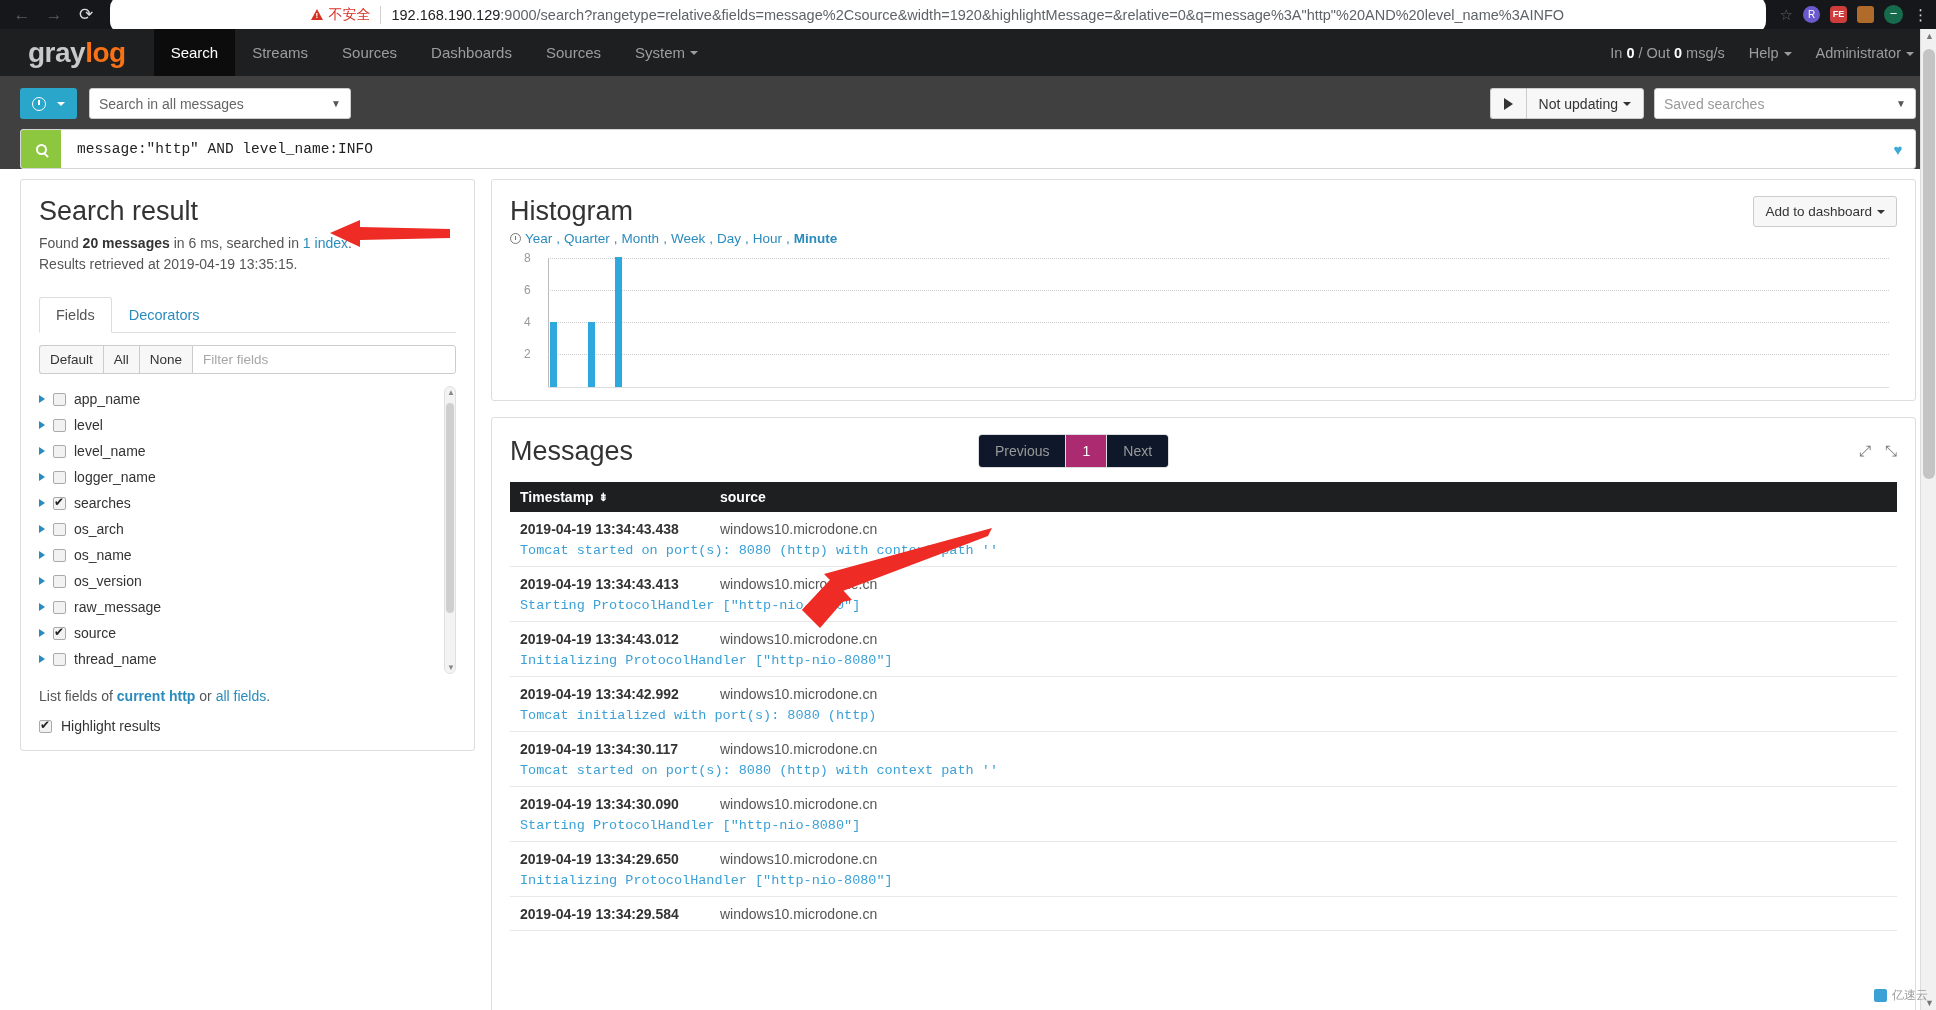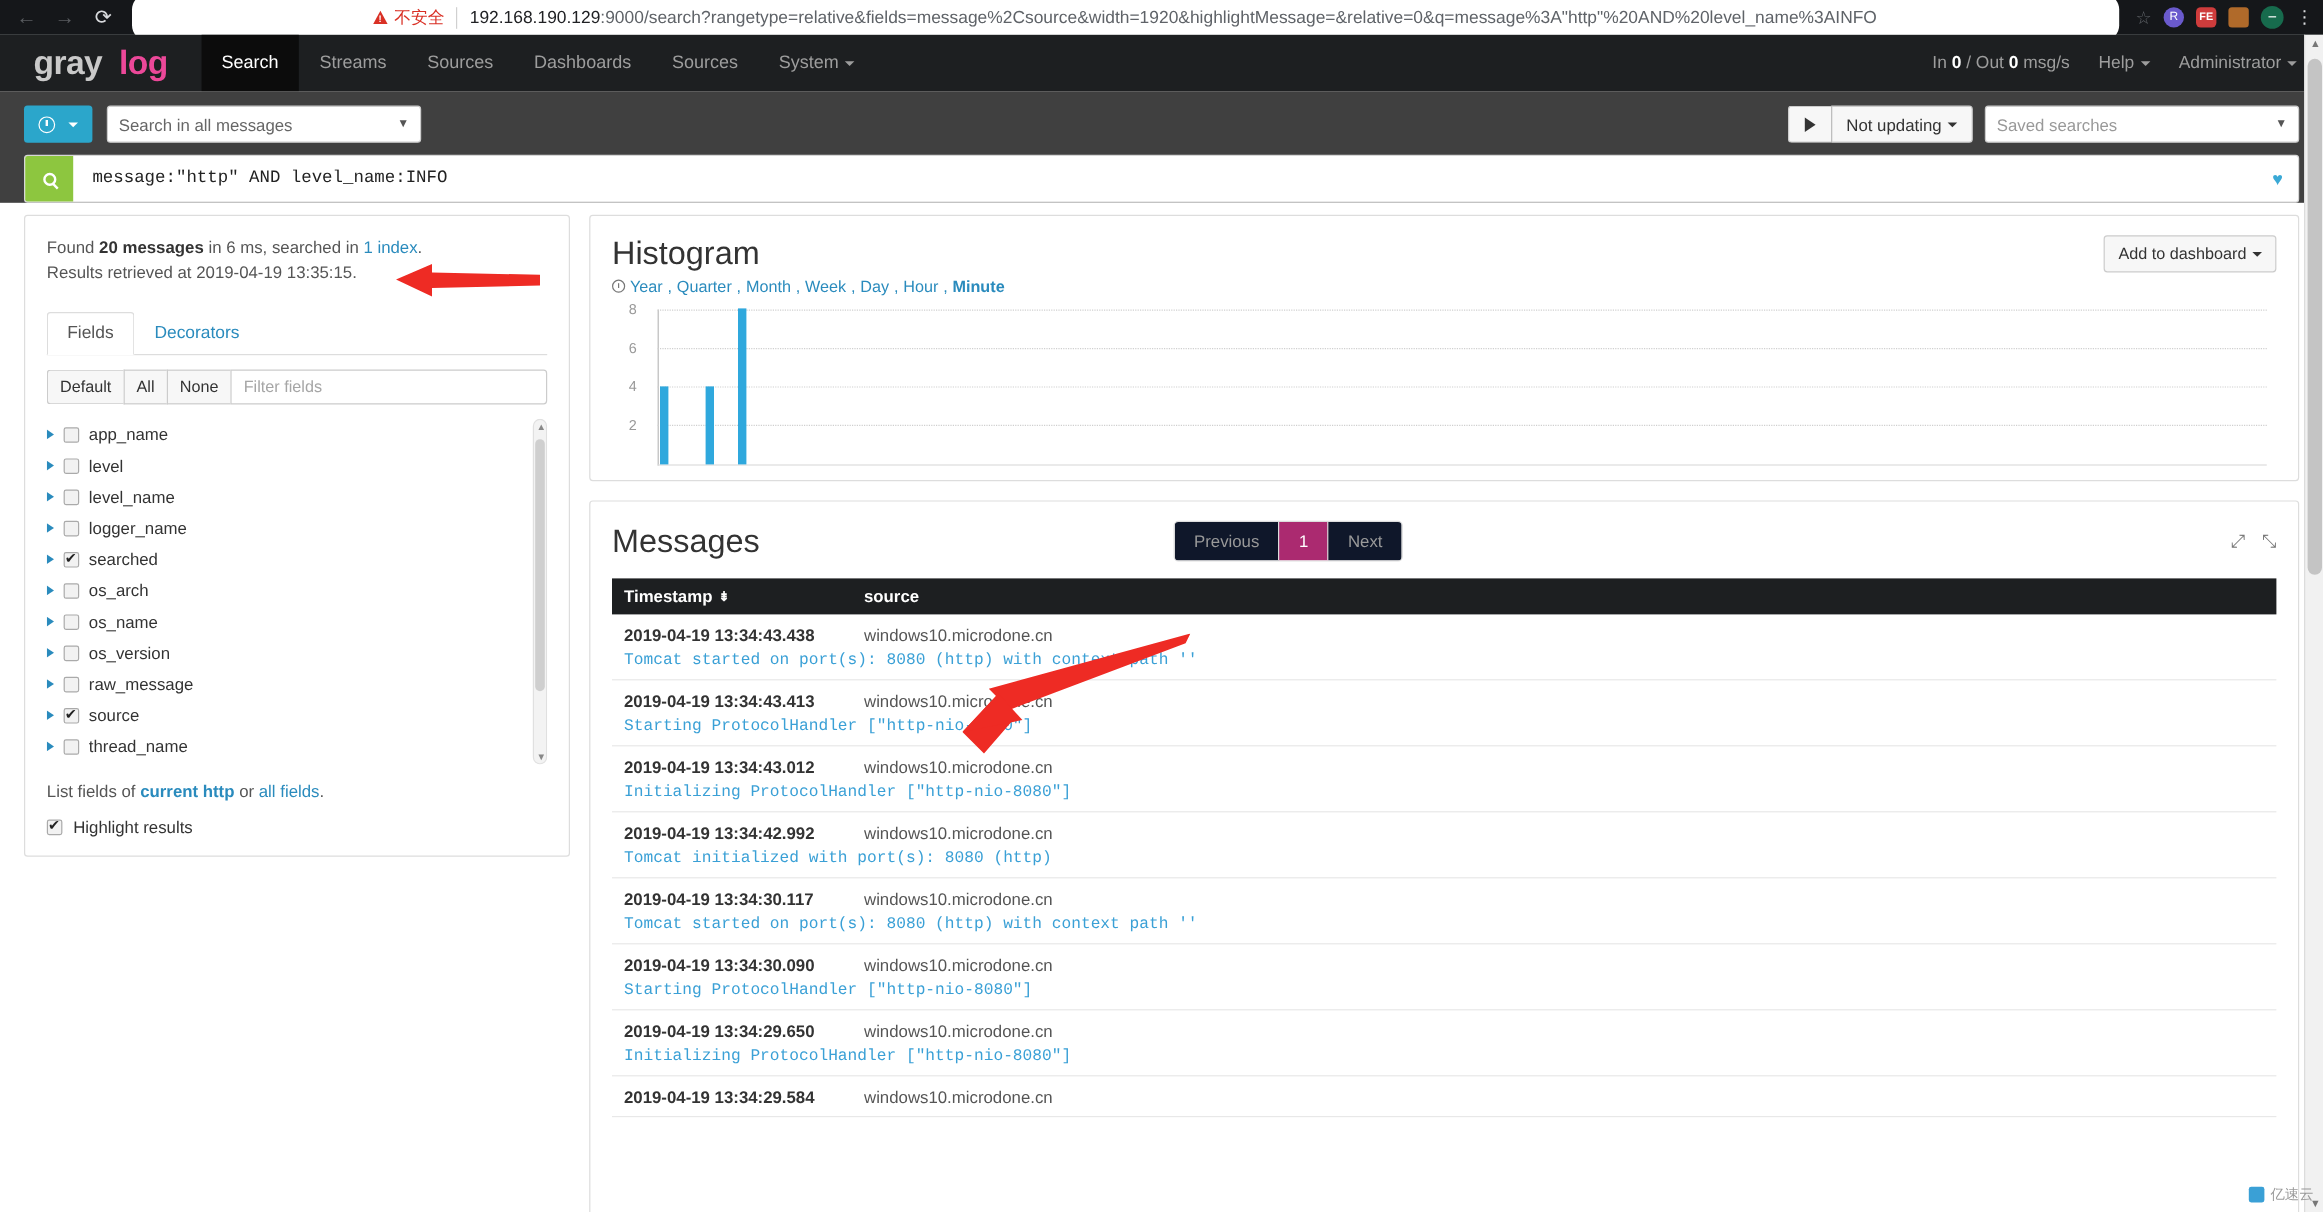--- a/index.html
+++ b/index.html
@@ -90,21 +90,21 @@
     display: flex;
     align-items: stretch;
     position: relative;
   }
   .gl-logo {
     display: flex; align-items: center;
     padding: 0 28px 0 28px;
     font-size: 28px; font-weight: bold; letter-spacing: -0.5px;
   }
   .gl-logo .gray { color: #c9c9c9; }
-  .gl-logo .log { color: #ec4899; margin-left: 14px; }
+  .gl-logo .log { color: #f97316; }
   .gl-nav-items { display: flex; align-items: stretch; }
   .gl-nav-item {
     display: flex; align-items: center;
     padding: 0 17px;
     color: #9d9d9d;
     font-size: 15px;
     cursor: pointer;
   }
   .gl-nav-item.active { background: #0c0c0c; color: #ffffff; }
   .gl-nav-right {
@@ -546,20 +546,21 @@
   </div>
 
   <svg class="arrow-overlay" style="left:330px; top:140px;" width="120" height="34" viewBox="0 0 120 34">
     <polygon points="0,17 30,4 30,11 120,13 120,22 30,24 30,31" fill="#ee2b24"></polygon>
   </svg>
 </div>
 
 <div class="main">
 
   <div class="panel left-col">
+    <h1>Search result</h1>
     <div class="result-meta">
       <div><span>Found </span><b>20 messages</b><span> in 6 ms, searched in </span><a href="#">1 index</a><span>.</span></div>
       <div>Results retrieved at 2019-04-19 13:35:15.</div>
     </div>
 
     <div class="tabs">
       <div class="tab active">Fields</div>
       <div class="tab">Decorators</div>
     </div>
 
@@ -587,21 +588,21 @@
           <span>level_name</span>
         </div>
       <div class="field-item">
           <span class="tri-right"></span>
           <span class="cb"></span>
           <span>logger_name</span>
         </div>
       <div class="field-item">
           <span class="tri-right"></span>
           <span class="cb checked"></span>
-          <span>searched</span>
+          <span>searches</span>
         </div>
       <div class="field-item">
           <span class="tri-right"></span>
           <span class="cb"></span>
           <span>os_arch</span>
         </div>
       <div class="field-item">
           <span class="tri-right"></span>
           <span class="cb"></span>
           <span>os_name</span>

